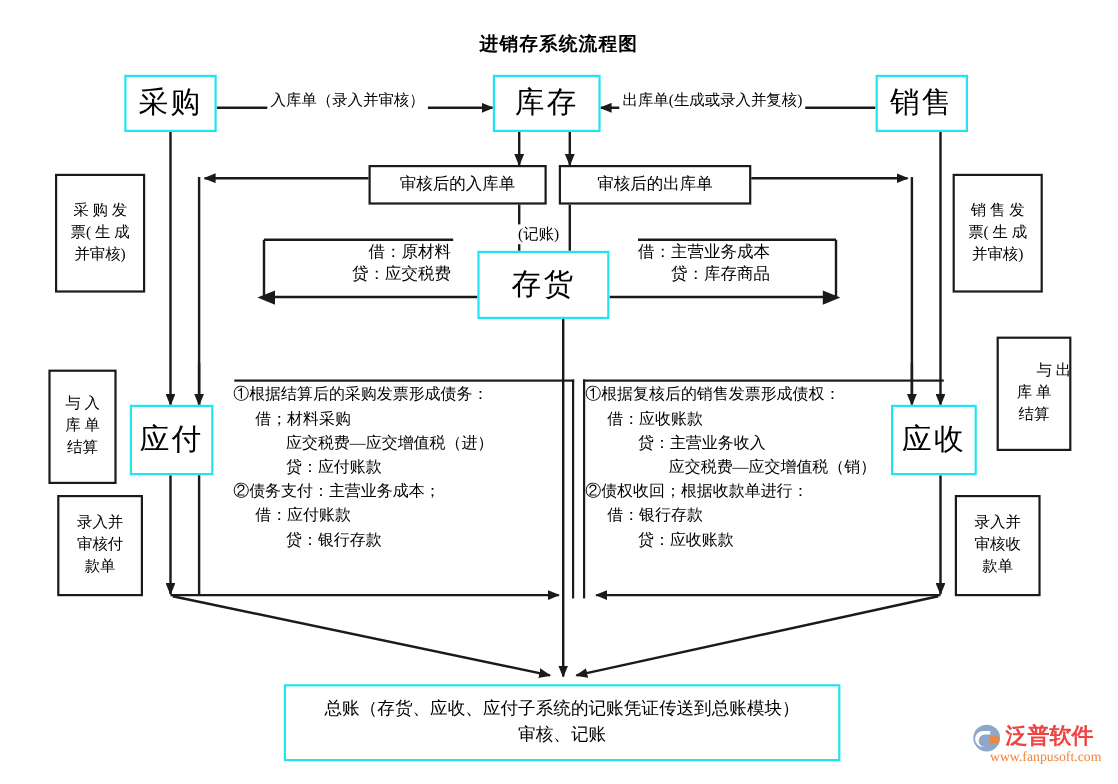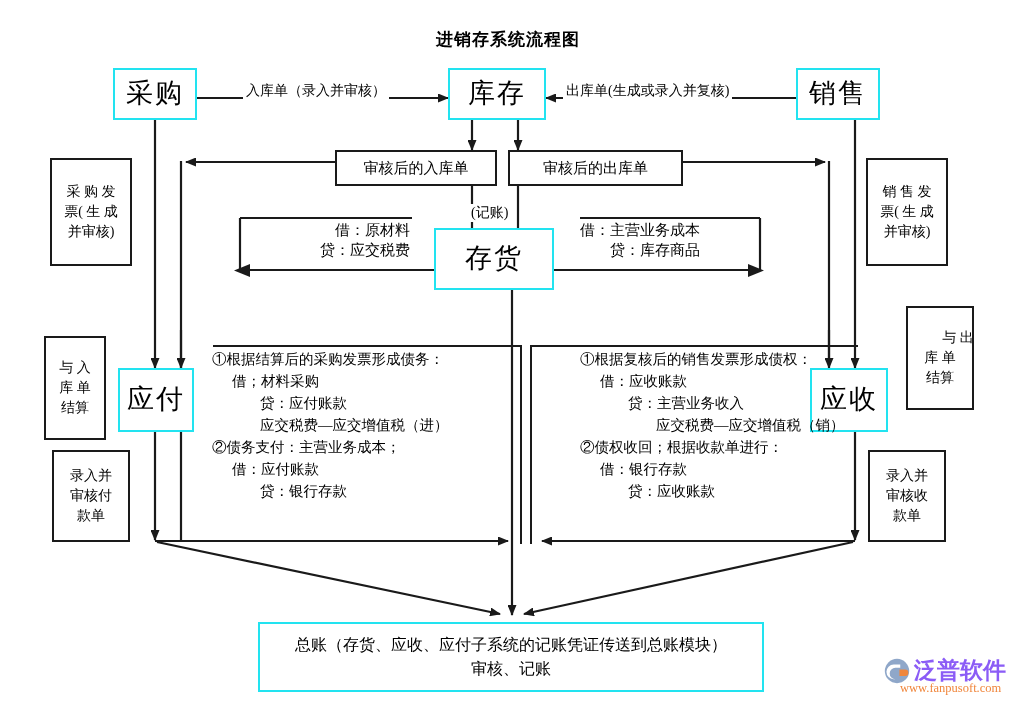--- a/index.html
+++ b/index.html
@@ -115,22 +115,22 @@
   #logo {
     left: 884px; top: 655px;
     width: 124px; height: 46px;
   }
   #logo-mark {
     position: absolute; left: 0; top: 3px;
     width: 26px; height: 26px;
   }
   #logo-text {
     position: absolute; left: 30px; top: 0px;
-    font-size: 23px; font-weight: bold;
-    color: #8b5cf6;
+    font-size: 20px; font-weight: bold;
+    color: #ef4444;
     letter-spacing: 0px;
     font-family: "Liberation Sans", sans-serif;
   }
   #logo-url {
     position: absolute; left: 16px; top: 26px;
     font-size: 12.5px;
     color: #F0863C;
     font-family: "Liberation Serif", serif;
   }
 </style>
@@ -317,28 +317,28 @@
     <span>应付</span>
   </div>
 
   <div class="abs box box-cyan big-label" style="left:810px; top:368px; width:78px; height:64px;">
     <span>应收</span>
   </div>
 
   <div class="abs journal" style="left:212px; top:348px;">
     <div class="i0">①根据结算后的采购发票形成债务：</div>
     <div class="i1">借；材料采购</div>
+    <div class="i2">应交税费—应交增值税（进）</div>
     <div class="i2">贷：应付账款</div>
-    <div class="i2">应交税费—应交增值税（进）</div>
     <div class="i0">②债务支付：主营业务成本；</div>
     <div class="i1">借：应付账款</div>
     <div class="i2">贷：银行存款</div>
   </div>
 
-  <div class="abs journal" style="left:532px; top:348px;padding-left:48px;">
+  <div class="abs journal" style="left:532px; top:348px;">
     <div class="i0">①根据复核后的销售发票形成债权：</div>
     <div class="i1">借：应收账款</div>
     <div class="i2">贷：主营业务收入</div>
     <div class="i3">应交税费—应交增值税（销）</div>
     <div class="i0">②债权收回；根据收款单进行：</div>
     <div class="i1">借：银行存款</div>
     <div class="i2">贷：应收账款</div>
   </div>
 
   <div class="abs" style="left:213px; top:345px; width:307px; height:197px; border-top:2.2px solid #1a1a1a; border-right:2.2px solid #1a1a1a; pointer-events:none;"></div>

